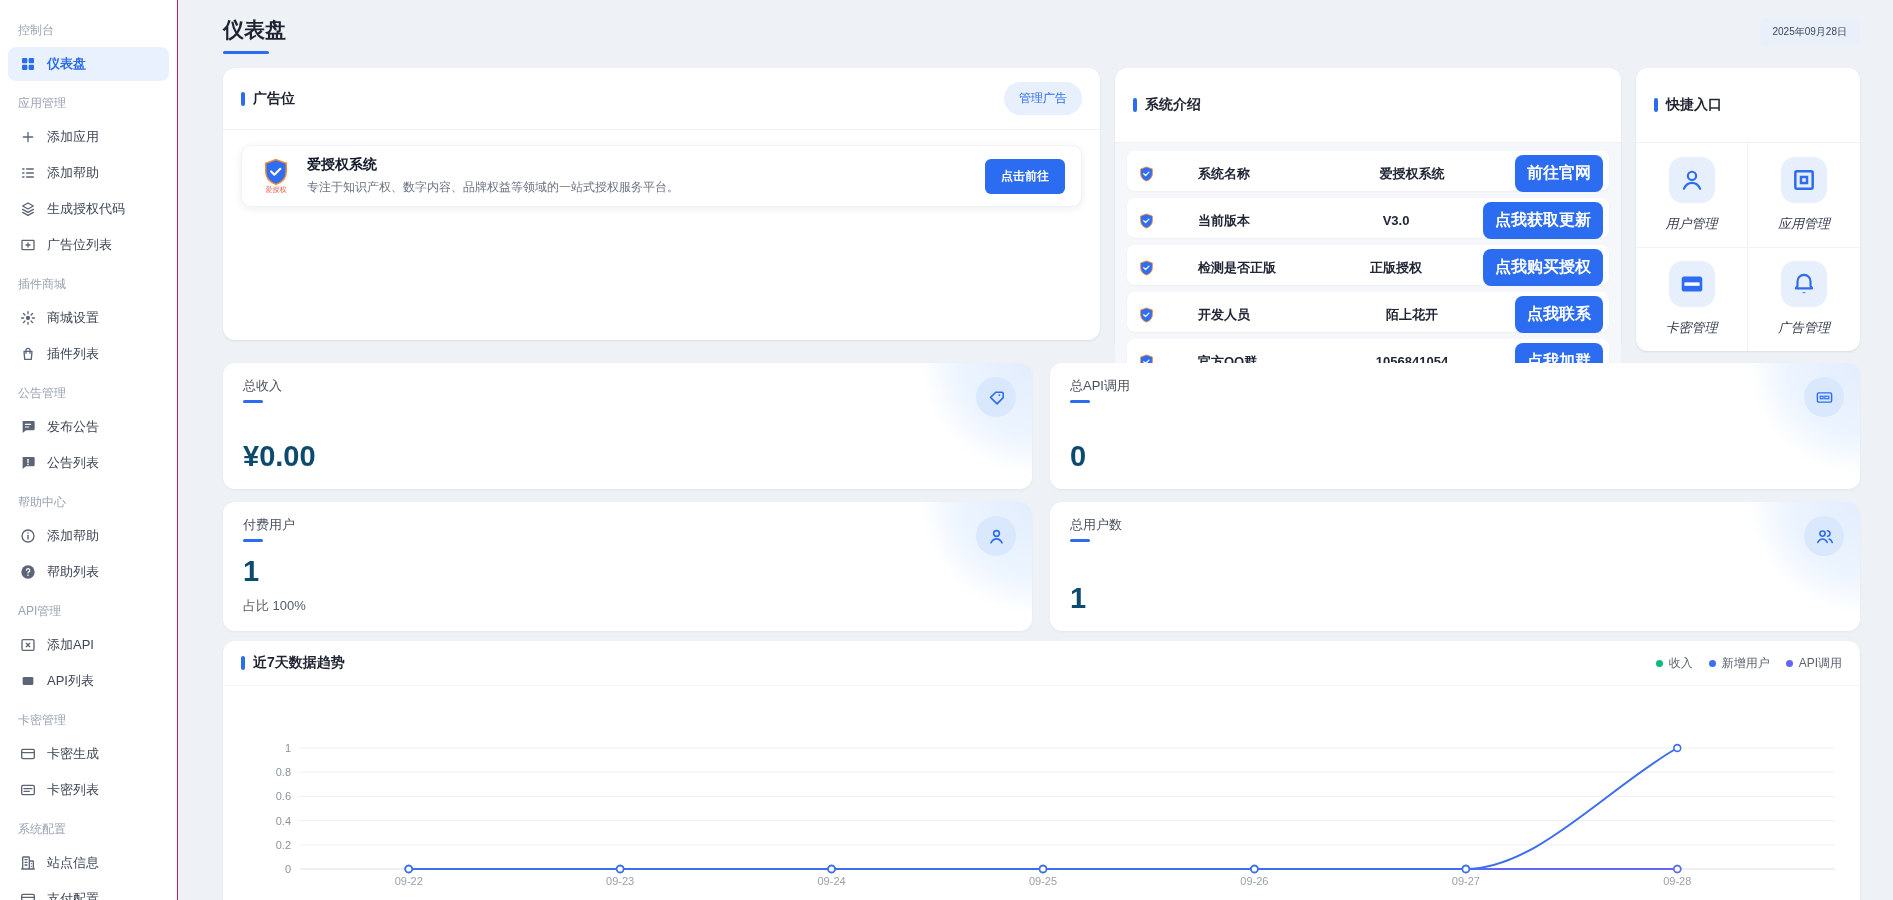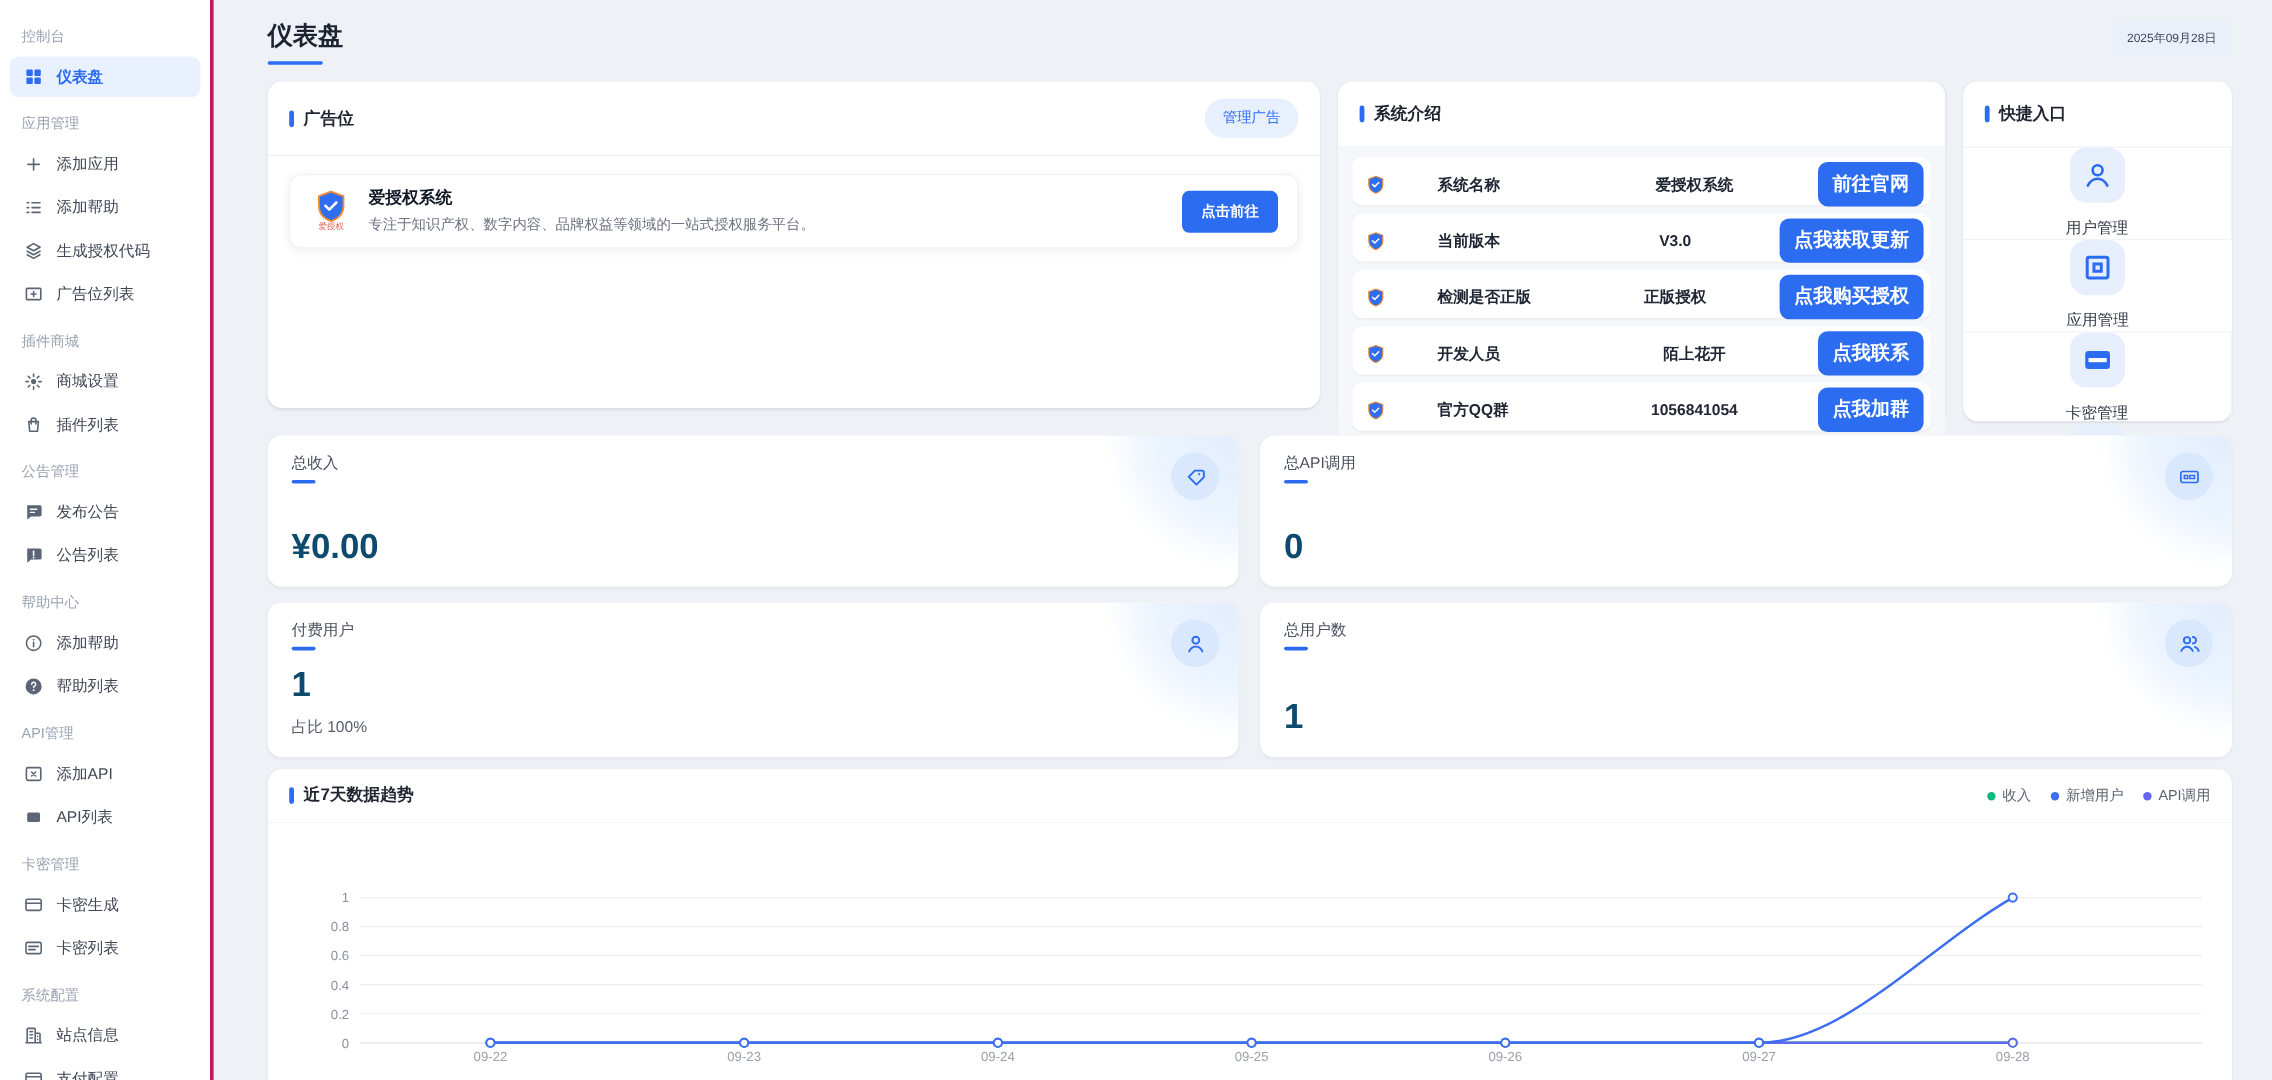--- a/index.html
+++ b/index.html
@@ -1,37 +1,37 @@
 <!DOCTYPE html>
 <html><head>
 <meta charset="utf-8">
 <style>
   * { margin:0; padding:0; box-sizing:border-box; }
   html,body { width:1893px; height:900px; overflow:hidden; }
   body { font-family:"Liberation Sans","DejaVu Sans",sans-serif; background:#eef1f6; color:#1f2430; }
   .app { display:flex; width:1893px; height:900px; }
 
   
-  .sidebar { width:178px; min-width:178px; background:#fff; border-right:3px solid #be185d; padding:10px 0 0; overflow:hidden; }
+  .sidebar { width:178px; min-width:178px; background:#fff; border-right:1px solid #be185d; padding:10px 0 0; overflow:hidden; }
   .section-label { padding:12px 18px 6px; font-size:12px; color:#9aa3b2; }
   .side-item { display:flex; align-items:center; gap:11px; margin:2px 8px; padding:8px 12px; border-radius:8px; font-size:13px; color:#3f4654; cursor:pointer; }
   .side-item .s-icon { width:16px; height:16px; display:inline-flex; color:#55607077; color:#5b6575; }
   .side-item .s-icon svg { width:16px; height:16px; }
   .side-item.active { background:#e9f1fe; color:#2b6cf0; font-weight:bold; }
   .side-item.active .s-icon { color:#2b6cf0; }
 
   
   .main { flex:1; padding:12px 33px 0 45px; }
   .page-header { display:flex; justify-content:space-between; align-items:flex-start; margin-bottom:14px; }
   .page-title { font-size:21px; font-weight:bold; color:#1d2330; margin-top:4px; }
   .title-underline { width:46px; height:3px; background:#2b6cf0; border-radius:2px; margin-top:7px; }
   .date-badge { margin-top:6px; background:#e9f0fa; color:#3c4657; font-size:10px; padding:7px 13px; border-radius:6px; }
 
   .card { background:#fff; border-radius:12px; box-shadow:0 1px 3px rgba(16,24,40,.05), 0 1px 2px rgba(16,24,40,.04); }
-  .card-header { display:flex; align-items:center; gap:8px; padding:18px 18px; border-bottom:1px solid #eef1f5; }
+  .card-header { display:flex; align-items:center; gap:8px; padding:28px 18px; border-bottom:1px solid #eef1f5; }
   .header-bar { width:4px; height:14px; background:#2b6cf0; border-radius:2px; }
   .card-title { font-size:14px; font-weight:bold; color:#1f2430; }
 
   .top-row { display:grid; grid-template-columns:877px 506px 224px; gap:15px; align-items:start; margin-bottom:12px; }
 
   
   .ad-card { height:272px; }
   .ad-card .card-header { padding:14px 18px; }
   .manage-pill { margin-left:auto; background:#e8f0fd; color:#2f6df2; font-size:12px; padding:8px 15px; border-radius:999px; border:none; cursor:pointer; font-family:Liberation Serif, serif; }
   .ad-body { padding:15px 18px; }
@@ -48,21 +48,21 @@
   .system-body { flex:1; background:#f5f7fb; border-radius:0 0 12px 12px; padding:8px 12px; display:flex; flex-direction:column; gap:7px; }
   .sys-row { display:grid; grid-template-columns:170px 1fr auto; align-items:center; background:#fff; border-radius:8px; padding:4px 6px 4px 12px; height:40px; box-shadow:0 1px 2px rgba(16,24,40,.04); }
   .sys-left { display:flex; align-items:center; gap:8px; }
   .sys-icon svg { width:15px; height:16px; display:block; }
   .sys-label { font-size:13px; font-weight:bold; color:#202634;margin-left:36px; }
   .sys-value { font-size:13px; font-weight:bold; color:#202634; text-align:center; }
   .sys-btn { background:#2b6cf0; color:#fff; font-size:16px; font-weight:bold; padding:8px 12px; border-radius:8px; border:none; min-width:76px; cursor:pointer; font-family:inherit; }
 
   
   .quick-card { height:283px; display:flex; flex-direction:column; }
-  .quick-grid { flex:1; display:grid; grid-template-columns:1fr; }
+  .quick-grid { flex:1; display:grid; grid-template-columns:1fr 1fr;font-style:italic; }
   .quick-cell { display:flex; flex-direction:column; align-items:center; justify-content:center; cursor:pointer; }
   .quick-cell:nth-child(odd) { border-right:1px solid #f1f3f7; }
   .quick-cell:nth-child(-n+2) { border-bottom:1px solid #f1f3f7; }
   .quick-tile { width:46px; height:46px; border-radius:14px; background:#e7effd; display:grid; place-items:center; color:#2b6cf0; }
   .quick-tile svg { width:26px; height:26px; }
   .quick-label { margin-top:12px; font-size:13px; color:#333b49; }
 
   
   .stats-grid { display:grid; grid-template-columns:809px 810px; grid-template-rows:126px 129px; gap:13px 18px; margin-bottom:10px; }
   .stat-card { position:relative; background:#fff; border-radius:12px; overflow:hidden; padding:14px 20px 16px; display:flex; flex-direction:column; box-shadow:0 1px 3px rgba(16,24,40,.05); }

